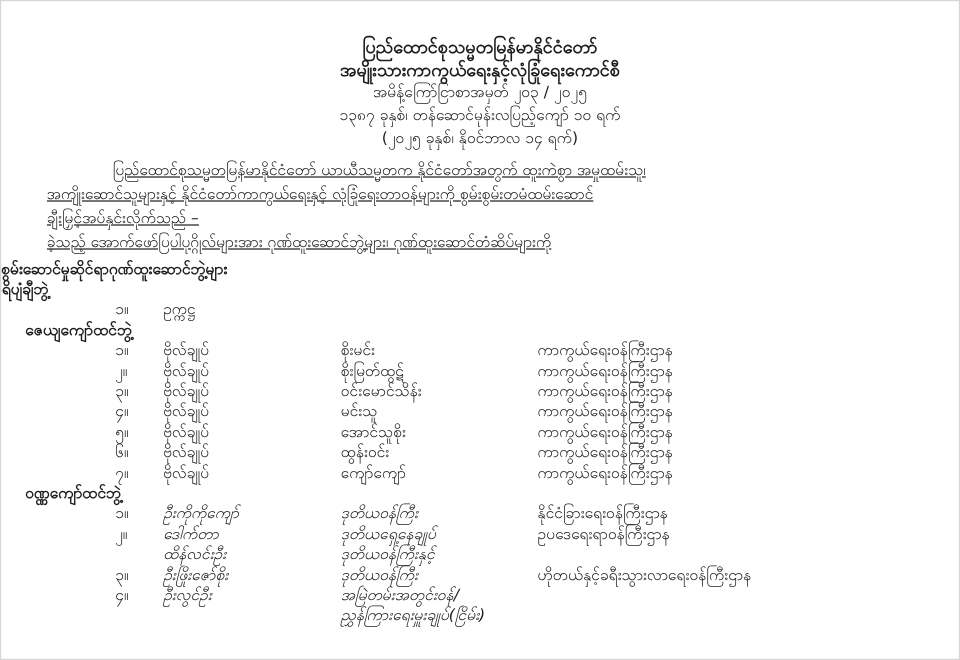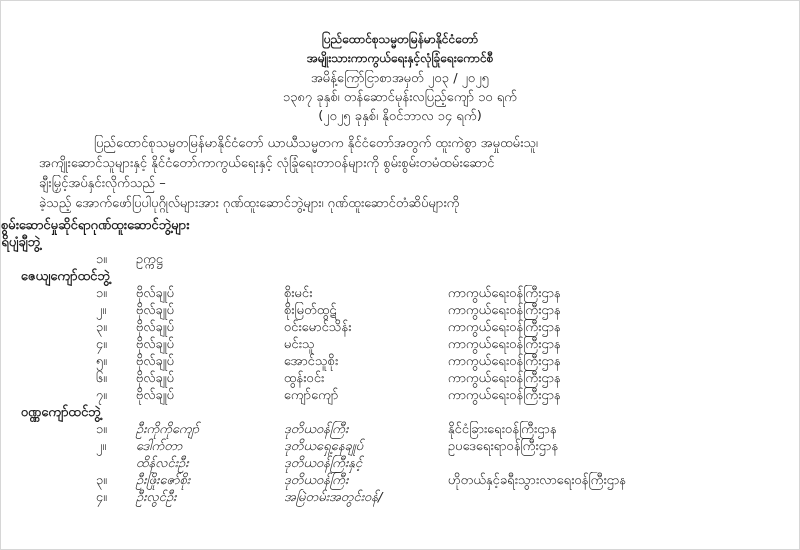--- a/index.html
+++ b/index.html
@@ -11,23 +11,23 @@
     background:#ffffff;
     border:1px solid #d6d6d6;
     font-family:"DejaVu Sans", sans-serif;
     color:#1d1d1d;
     font-size:13px;
     overflow:hidden;
   }
   
   .header { padding-top:29px; text-align:center; }
   .header .hl { height:19px; line-height:19px; white-space:nowrap; }
-  .header .hl.bold { font-weight:bold; font-size:12px; }
+  .header .hl.bold { font-weight:bold; font-size:15px; }
   
-  .preamble { margin-top:8px; padding:0 38px; }
+  .preamble { margin-top:8px; padding:0 38px;text-decoration:underline; }
   .preamble .bl { height:20px; line-height:20px; white-space:nowrap; overflow:hidden; }
   .preamble .indent { padding-left:55px; }
   
   .list { margin-top:3px; }
   .sec-title { height:17px; line-height:17px; text-align:left; font-weight:bold; white-space:nowrap; }
   .sec-title.sh-thiri { transform:translateX(-12px); }
   .sec-title.sh-zeya, .sec-title.sh-wunna { transform:translateX(20px); }
   .row {
     display:grid;
     grid-template-columns:40px 148px 164px 1fr;
@@ -150,17 +150,18 @@
       <div class="cell">ဟိုတယ်နှင့်ခရီးသွားလာရေးဝန်ကြီးဌာန</div>
     </div>
 
     <div class="row">
       <div class="cell">၄။</div>
       <div class="cell">
         <div class="ln">ဦးလွင်ဦး</div>
       </div>
       <div class="cell">
         <div class="ln">အမြဲတမ်းအတွင်းဝန်/</div>
+        <div class="ln">ညွှန်ကြားရေးမှူးချုပ်(ငြိမ်း)</div>
       </div>
     </div>
 
   </div>
 </div>
 
 </body></html>

